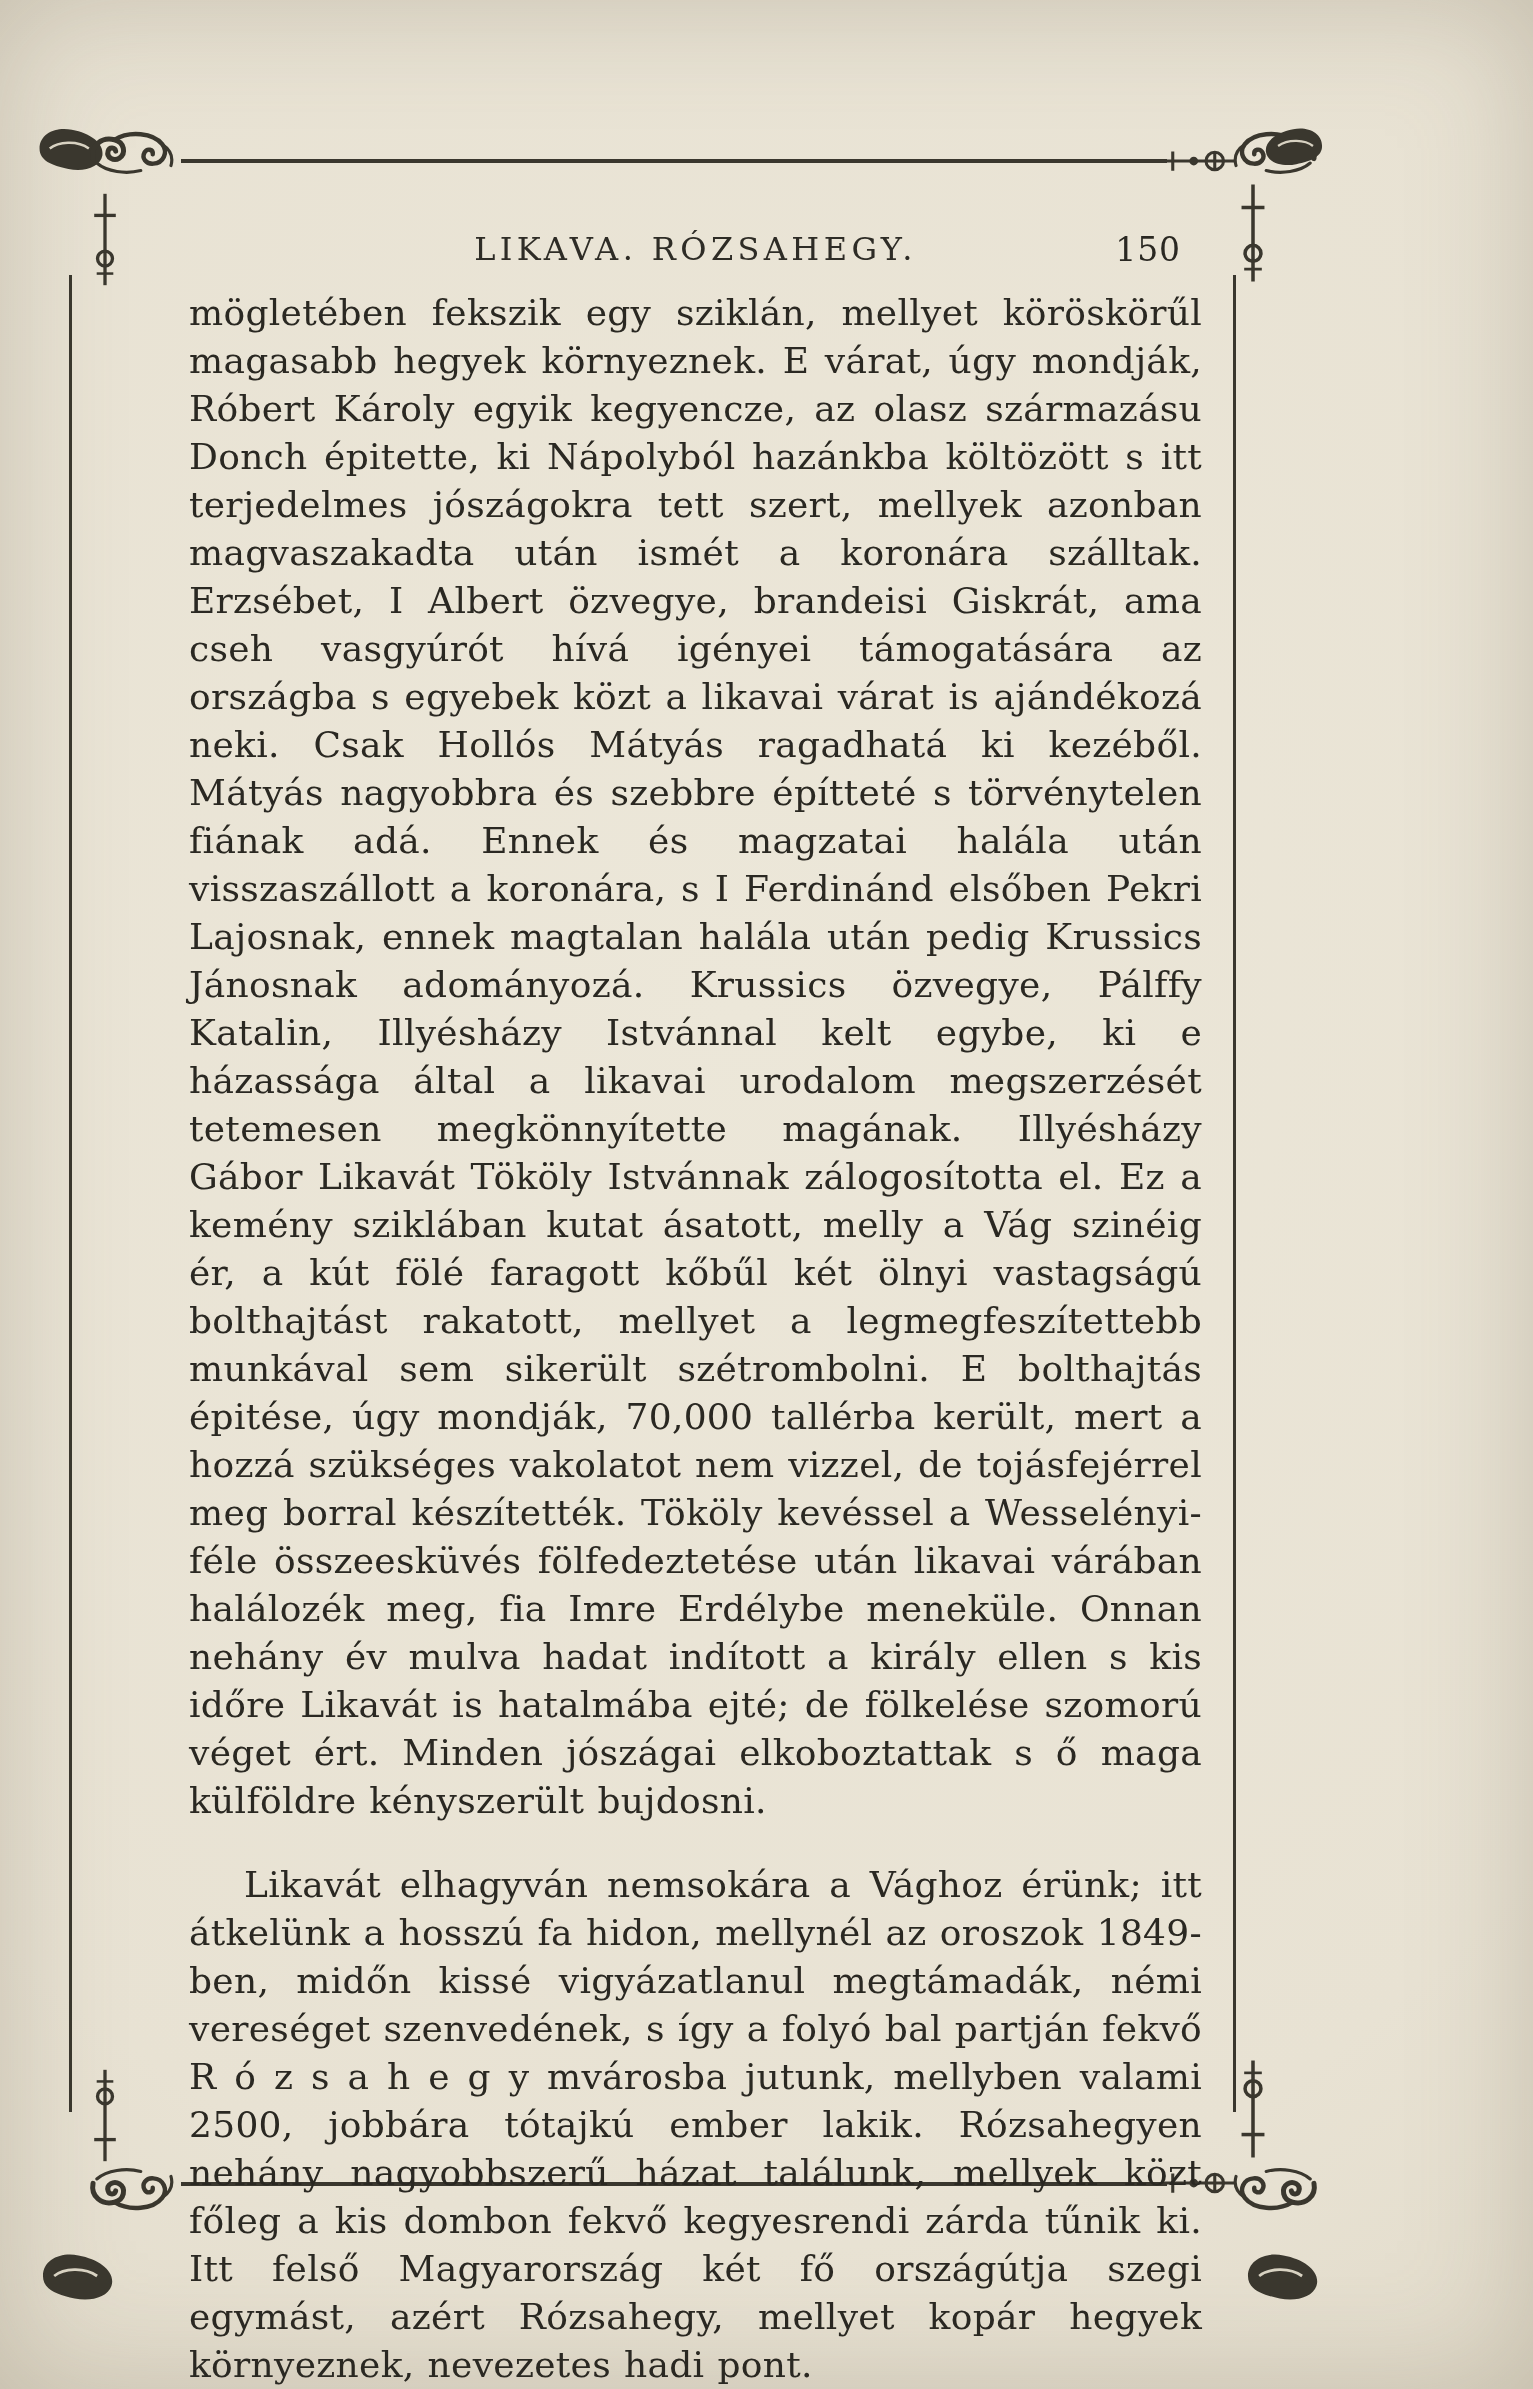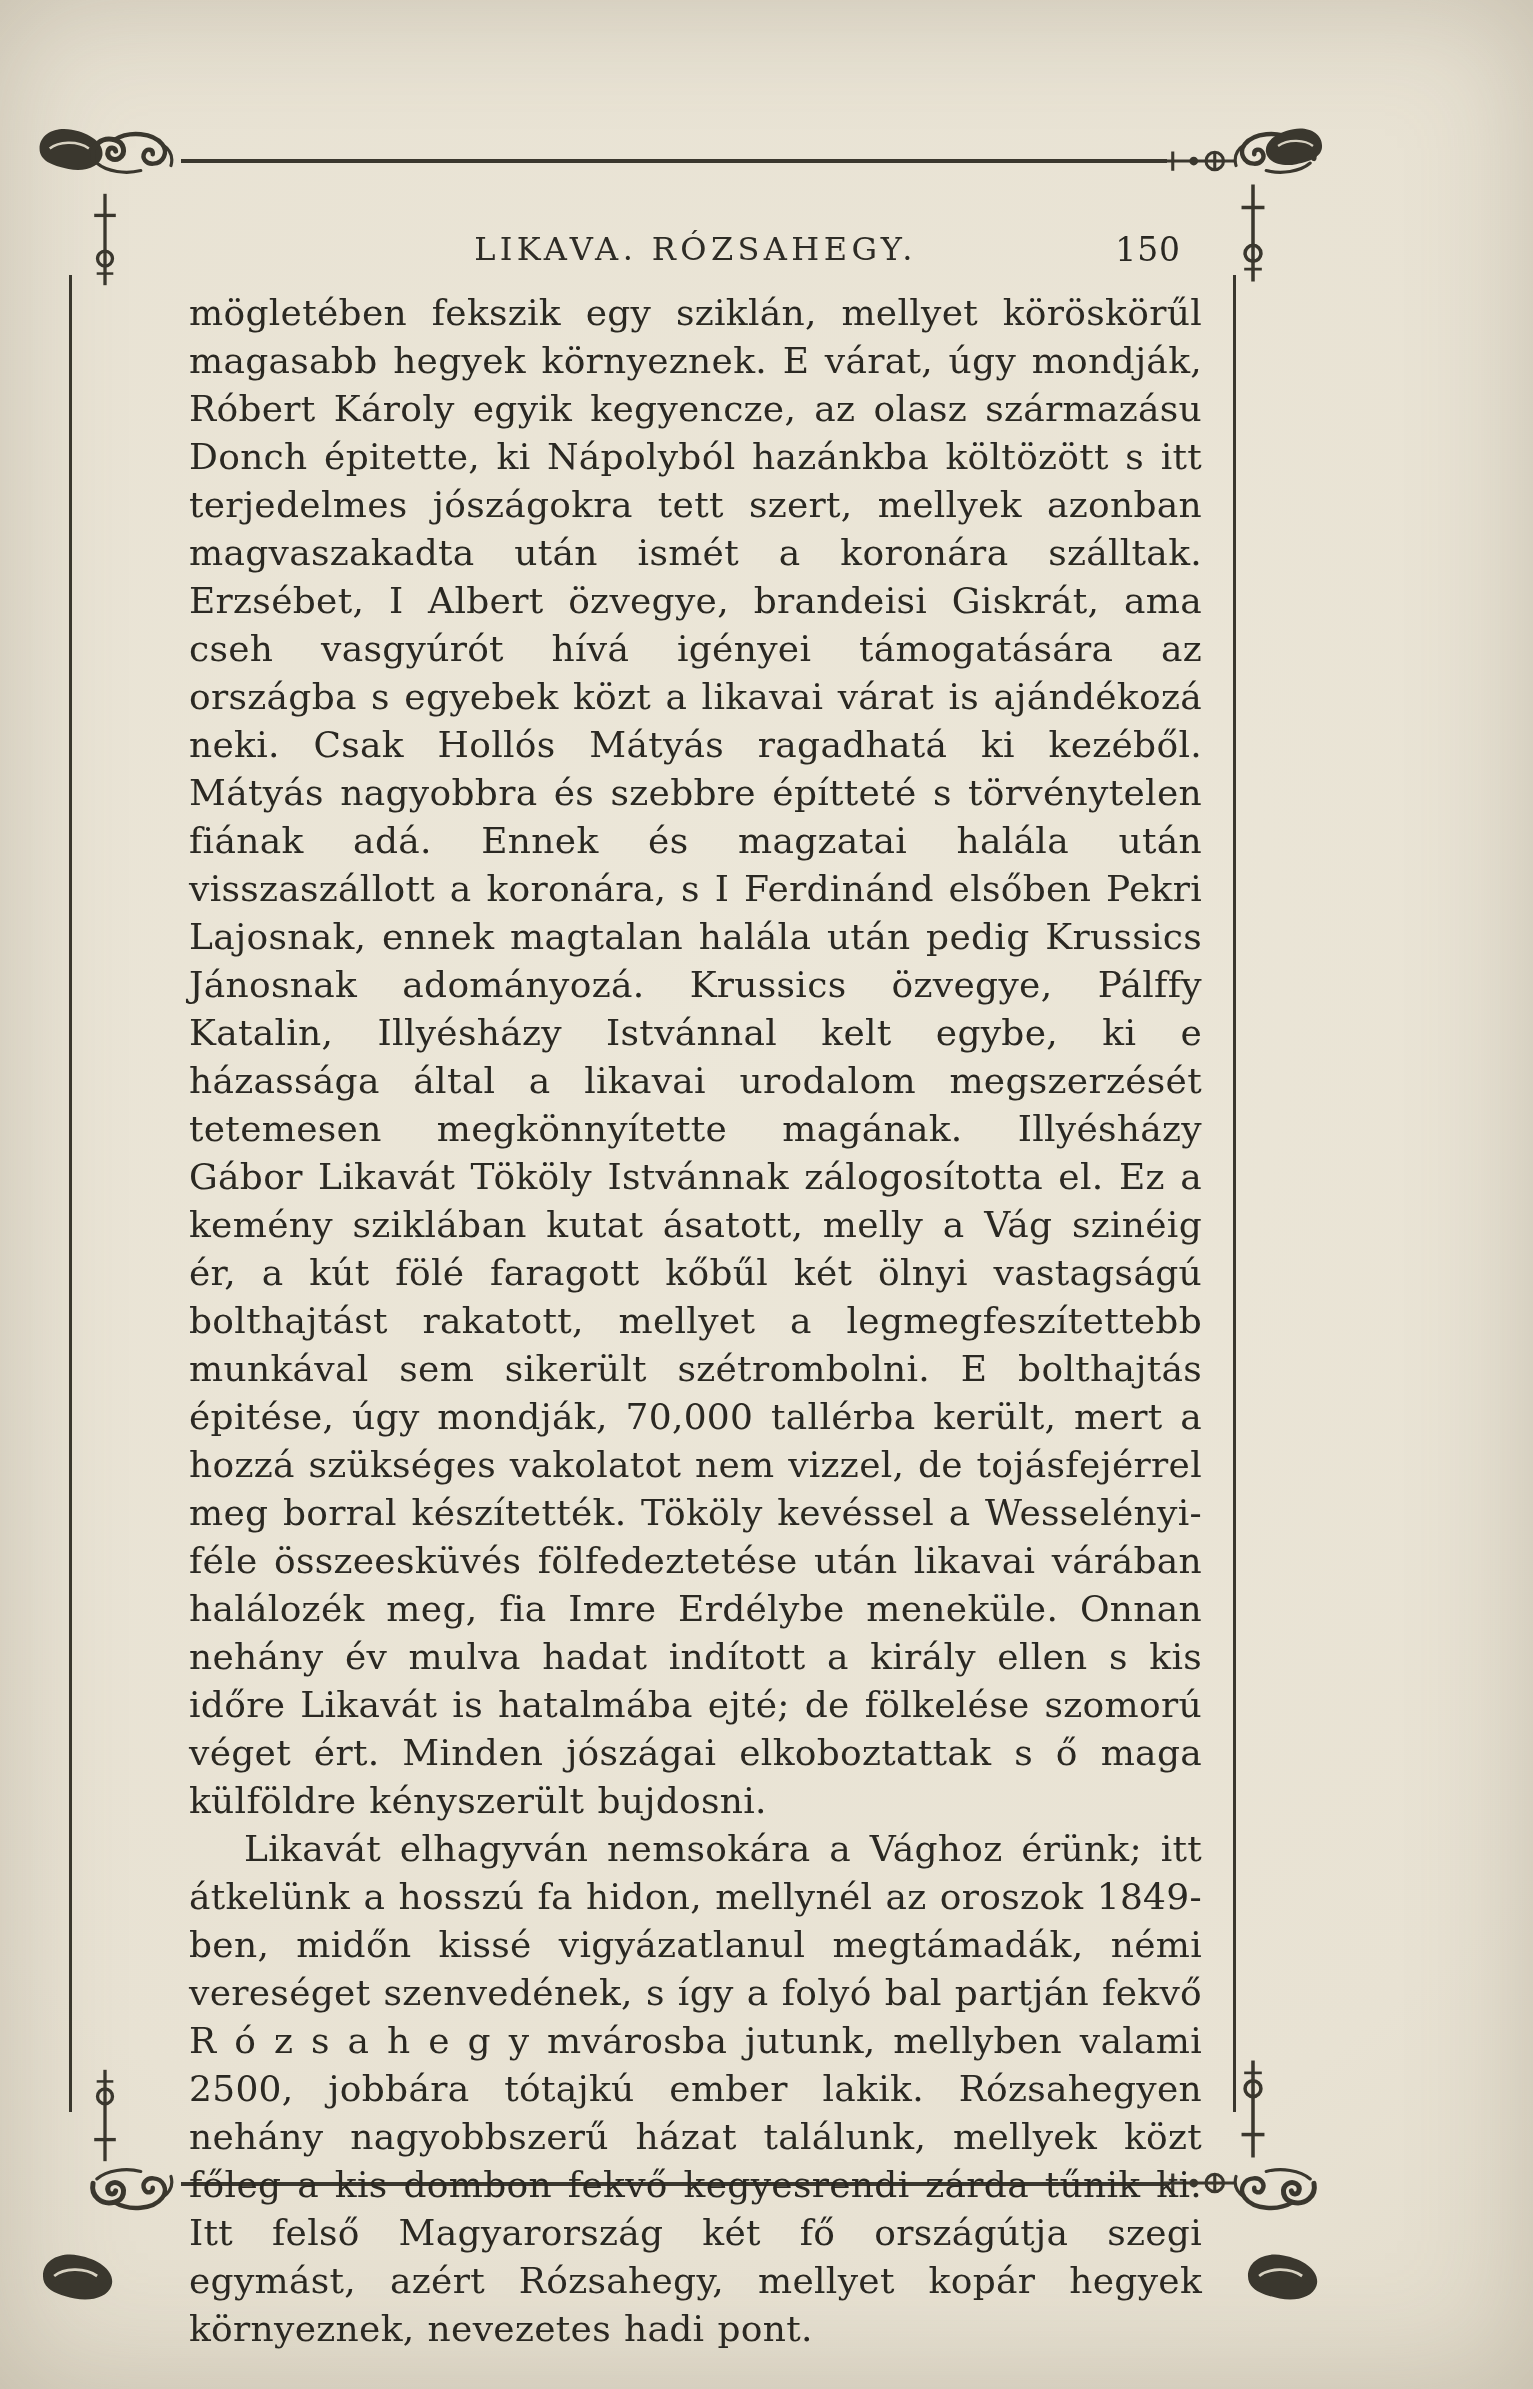--- a/index.html
+++ b/index.html
@@ -44,21 +44,21 @@
     position: absolute;
     left: 189px; top: 289px;
     width: 1013px;
     font-size: 36px;
     line-height: 48px;
     text-align: justify;
     letter-spacing: 0.3px;
     word-spacing: 1.3px;
   }
   .body-text p { margin: 0; }
-  .body-text p.indent { text-indent: 55px; }
+  .body-text p.indent { text-indent: 55px; margin-top: 36px; }
 </style>
 </head>
 <body>
 
 <div class="page">
 
   <svg width="0" height="0" style="position:absolute" aria-hidden="true">
     <defs>
       <symbol id="orn-knot" viewBox="0 0 140 80">
         <g fill="none" stroke="#3a372e" stroke-linecap="round">

